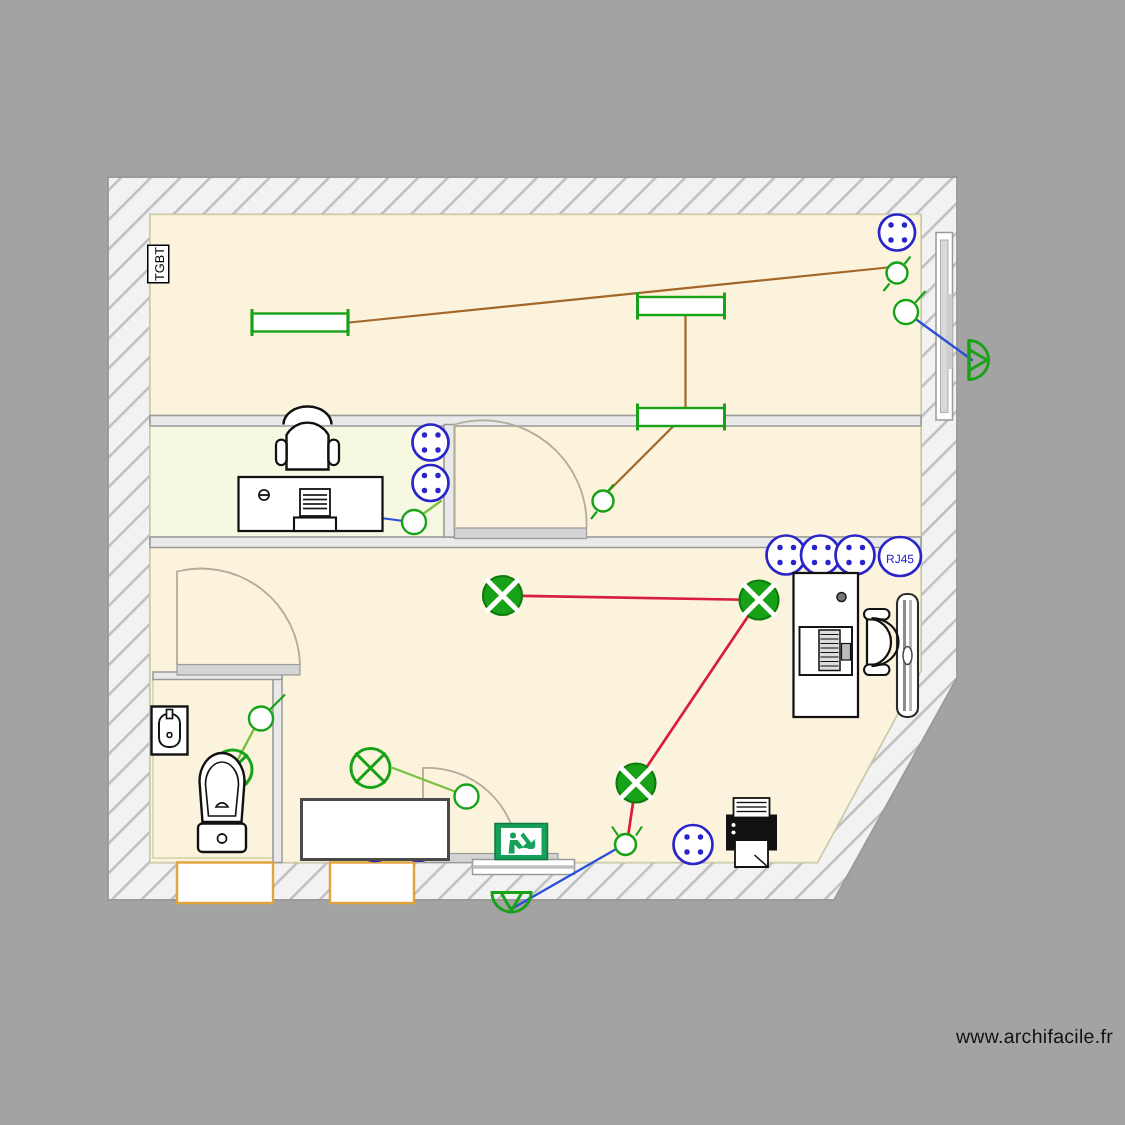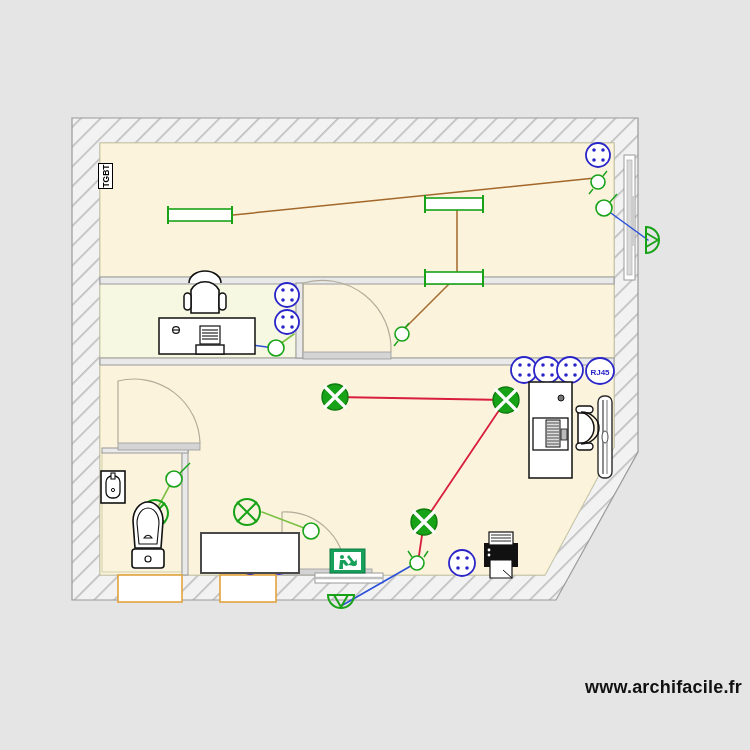--- a/index.html
+++ b/index.html
@@ -1,22 +1,22 @@
 <!DOCTYPE html>
 <html><head>
 <meta charset="utf-8">
 <style>
   html,body{margin:0;padding:0;background:#ffffff;}
   body{width:750px;height:750px;overflow:hidden;
        font-family:"Liberation Sans",sans-serif;}
-  #stage{position:relative;width:750px;height:750px;background:#e5e5e5;font-weight:bold;}
+  #stage{position:relative;width:750px;height:750px;background:#a3a3a3;}
   #plan{position:absolute;left:0;top:0;width:750px;height:750px;}
   #watermark{position:absolute;right:8px;bottom:52px;
              font-family:"Liberation Sans",sans-serif;
-             font-size:18px;color:#111;letter-spacing:.2px;margin-left:41px;}
+             font-size:13px;color:#111;letter-spacing:.2px;margin-left:41px;}
   .tgbt-label{position:absolute;left:98px;top:163px;width:15px;height:26px;
               border:1.4px solid #000;background:#fff;box-sizing:border-box;}
   .tgbt-label span{display:block;position:absolute;left:50%;top:50%;
               transform:translate(-50%,-50%) rotate(-90deg);
               font-family:"Liberation Sans",sans-serif;font-size:8.5px;
               color:#000;white-space:nowrap;}
   .rj45-label{position:absolute;left:586px;top:360px;width:28px;height:24px;
               display:flex;align-items:center;justify-content:center;
               font-family:"Liberation Sans",sans-serif;font-size:8px;
               color:#2a25c8;pointer-events:none;}

